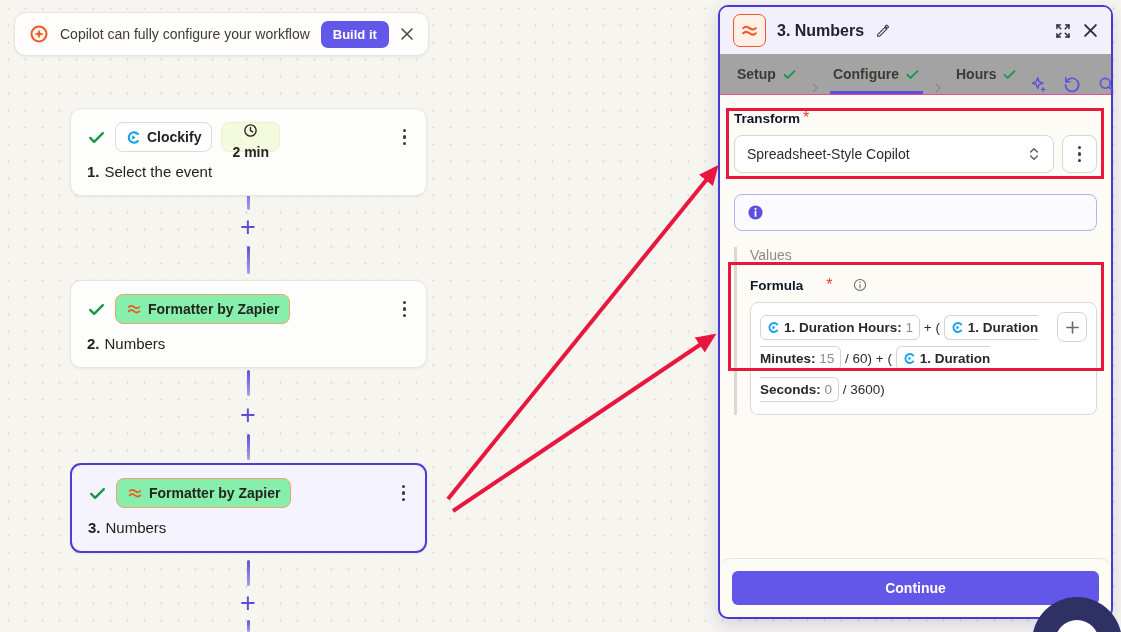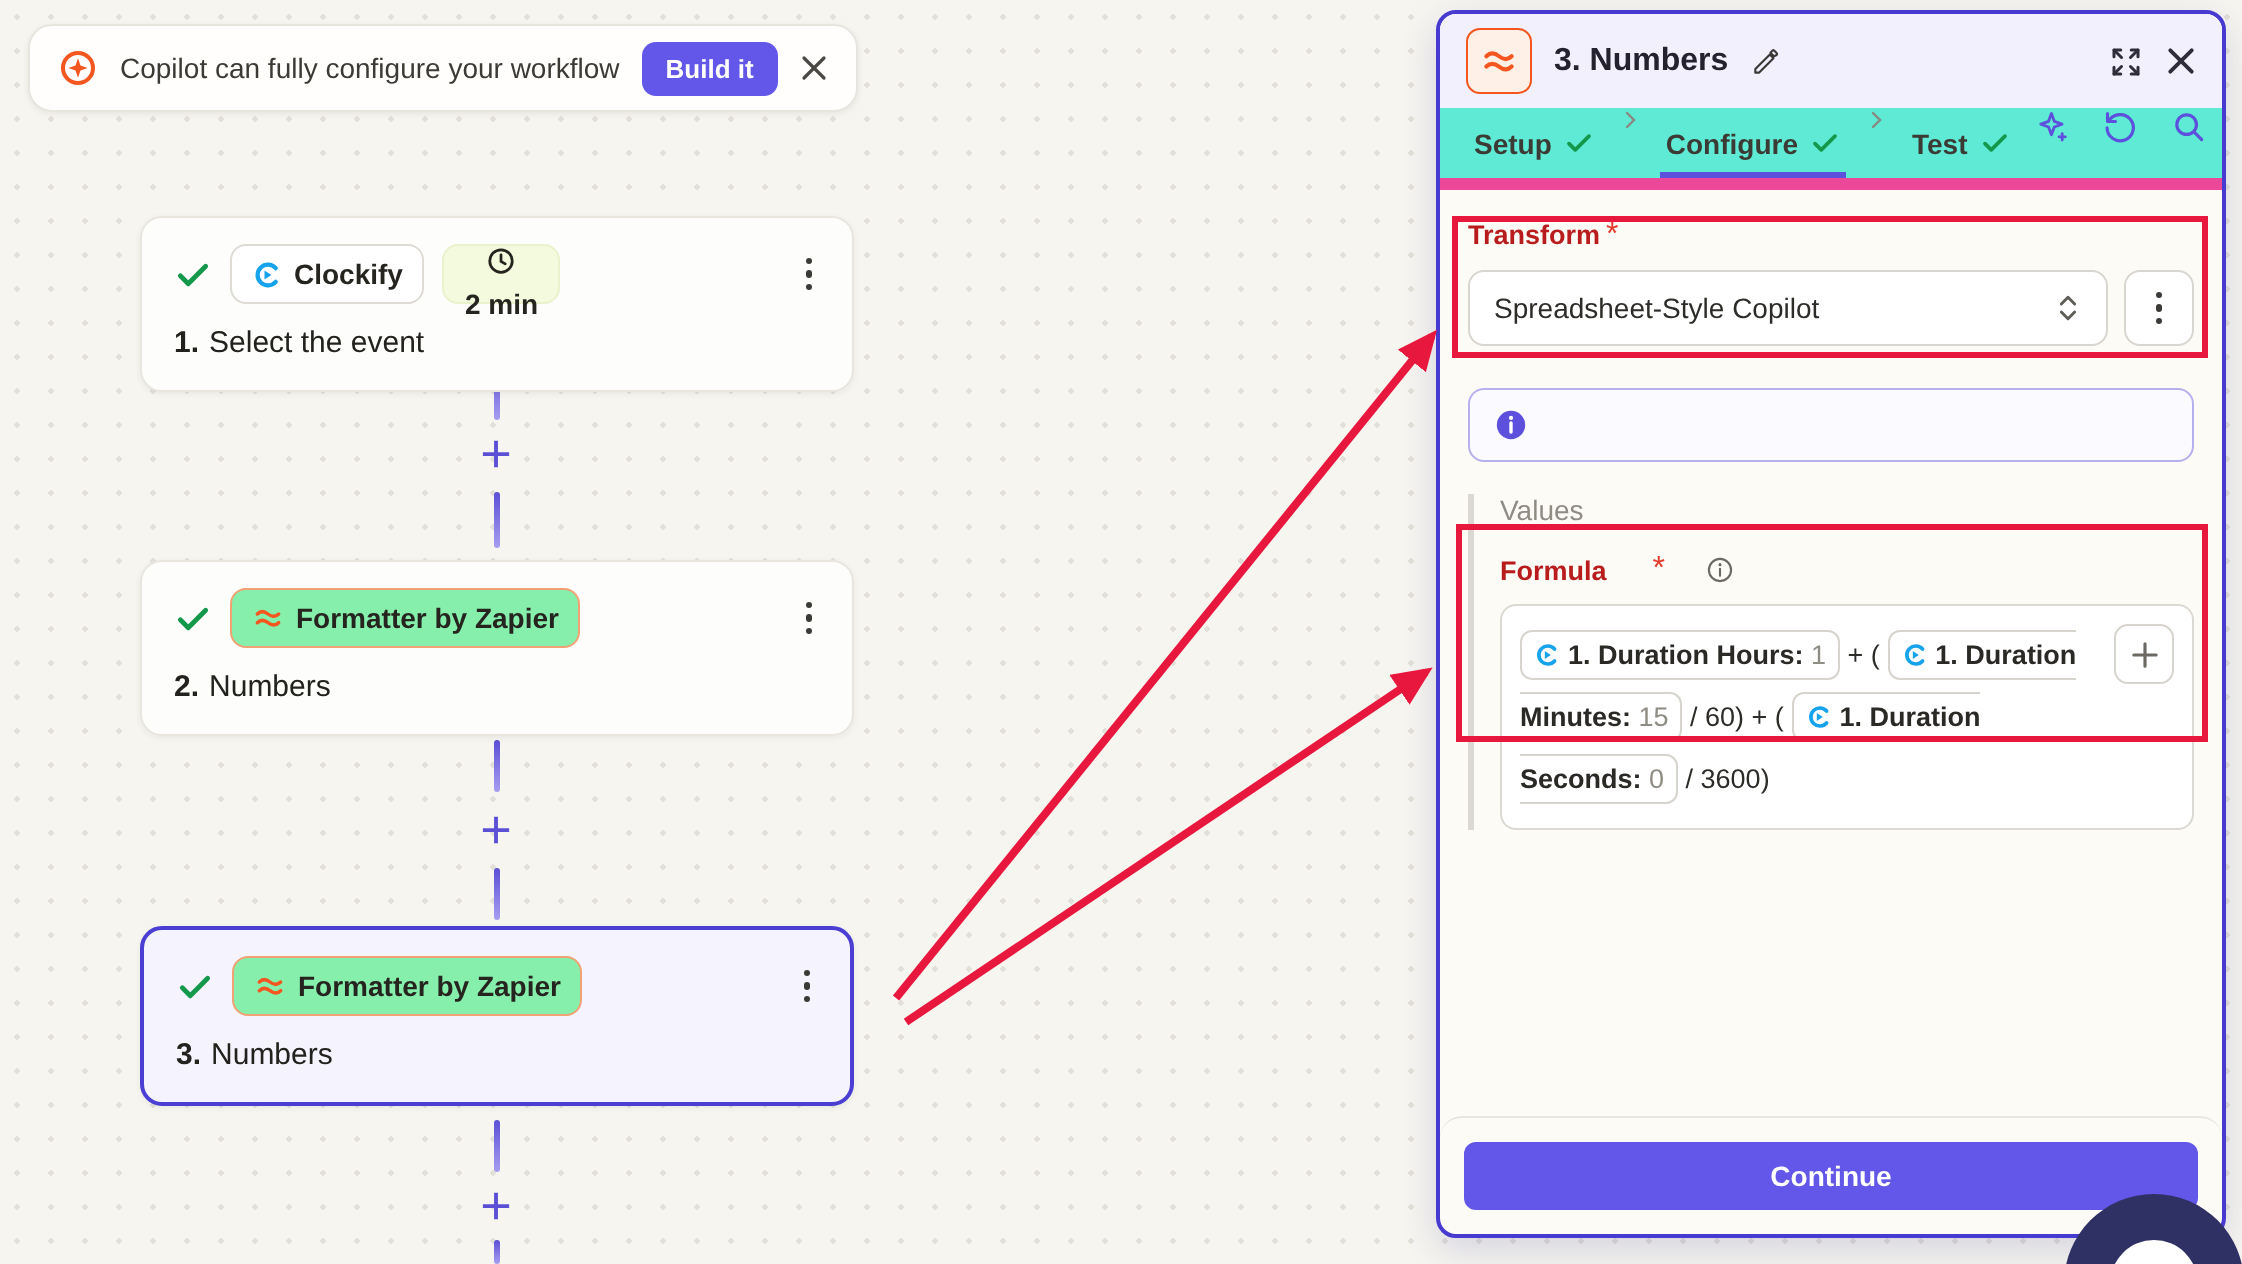--- a/index.html
+++ b/index.html
@@ -64,30 +64,30 @@
   .panel-header {
     height:47px; background:#f2f0fc; border-radius:8px 8px 0 0;
     display:flex; align-items:center; gap:11px; padding:0 13px; flex:0 0 auto;
   }
   .app-chip { width:33px; height:33px; border-radius:7px; background:#fef0e7;
     border:1.5px solid #f3561f; display:flex; align-items:center; justify-content:center; }
   .panel-title { font-size:16px; font-weight:bold; color:#242230; }
   .panel-header .spacer { flex:1; }
 
   .tabbar {
-    height:41px; background:#5eead4; border-bottom:6px solid #ec4899;
-    display:flex; align-items:flex-start; padding:0 14px; gap:9px; flex:0 0 auto;
+    height:41px; background:#a3a3a3; border-bottom:1px solid #ec4899;
+    display:flex; align-items:flex-end; padding:0 14px; gap:9px; flex:0 0 auto;
   }
   .tab { display:flex; align-items:center; gap:6px; font-size:14px; font-weight:bold;
     color:#3c3a34; height:100%; padding:0 3px; cursor:pointer; }
   .tab.active { box-shadow:inset 0 -3px 0 #5d50dc; }
   .tab-icons { margin-left:auto; display:flex; align-items:center; gap:15px; }
 
   .panel-body { flex:1; padding:14px 14px 0; }
-  .field-label { font-size:13.5px; font-weight:bold; color:#b91c1c; }
+  .field-label { font-size:13.5px; font-weight:bold; color:#0f172a; }
   .req { color:#e23b2e; margin-left:3px; }
   .select-row { display:flex; gap:8px; margin-top:8px; }
   .select-box {
     flex:1; height:38px; background:#fff; border:1px solid #d9d6cf; border-radius:8px;
     display:flex; align-items:center; justify-content:space-between; padding:0 12px;
     font-size:14px; color:#2e2c28; cursor:pointer;
   }
   .menu-btn { width:35px; height:38px; background:#fff; border:1px solid #d9d6cf;
     border-radius:8px; display:flex; align-items:center; justify-content:center; cursor:pointer; }
   .menu-btn .dots { margin:0; }
@@ -297,21 +297,21 @@
       <svg width="15" height="15" viewBox="0 0 24 24">
           <path d="M4 12.5l5 5L20 6.5" fill="none" stroke="#14984b" stroke-width="3" stroke-linecap="round" stroke-linejoin="round"></path>
         </svg>
     </span>
     <span>
       <svg width="12" height="12" viewBox="0 0 24 24">
           <path d="M9 5l7 7-7 7" fill="none" stroke="#8b8880" stroke-width="2.4" stroke-linecap="round"></path>
         </svg>
     </span>
     <span class="tab">
-      <span>Test</span>
+      <span>Hours</span>
       <svg width="15" height="15" viewBox="0 0 24 24">
           <path d="M4 12.5l5 5L20 6.5" fill="none" stroke="#14984b" stroke-width="3" stroke-linecap="round" stroke-linejoin="round"></path>
         </svg>
     </span>
     <span class="tab-icons">
       <span class="icon-btn">
         <svg width="19" height="19" viewBox="0 0 24 24" fill="none" stroke="#5d50dc" stroke-width="1.8" stroke-linejoin="round" stroke-linecap="round">
             <path d="M11 3.5l1.8 4.9 4.9 1.8-4.9 1.8L11 16.9l-1.8-4.9-4.9-1.8 4.9-1.8z"></path>
             <path d="M17.8 16.2v4M15.8 18.2h4"></path>
           </svg>

